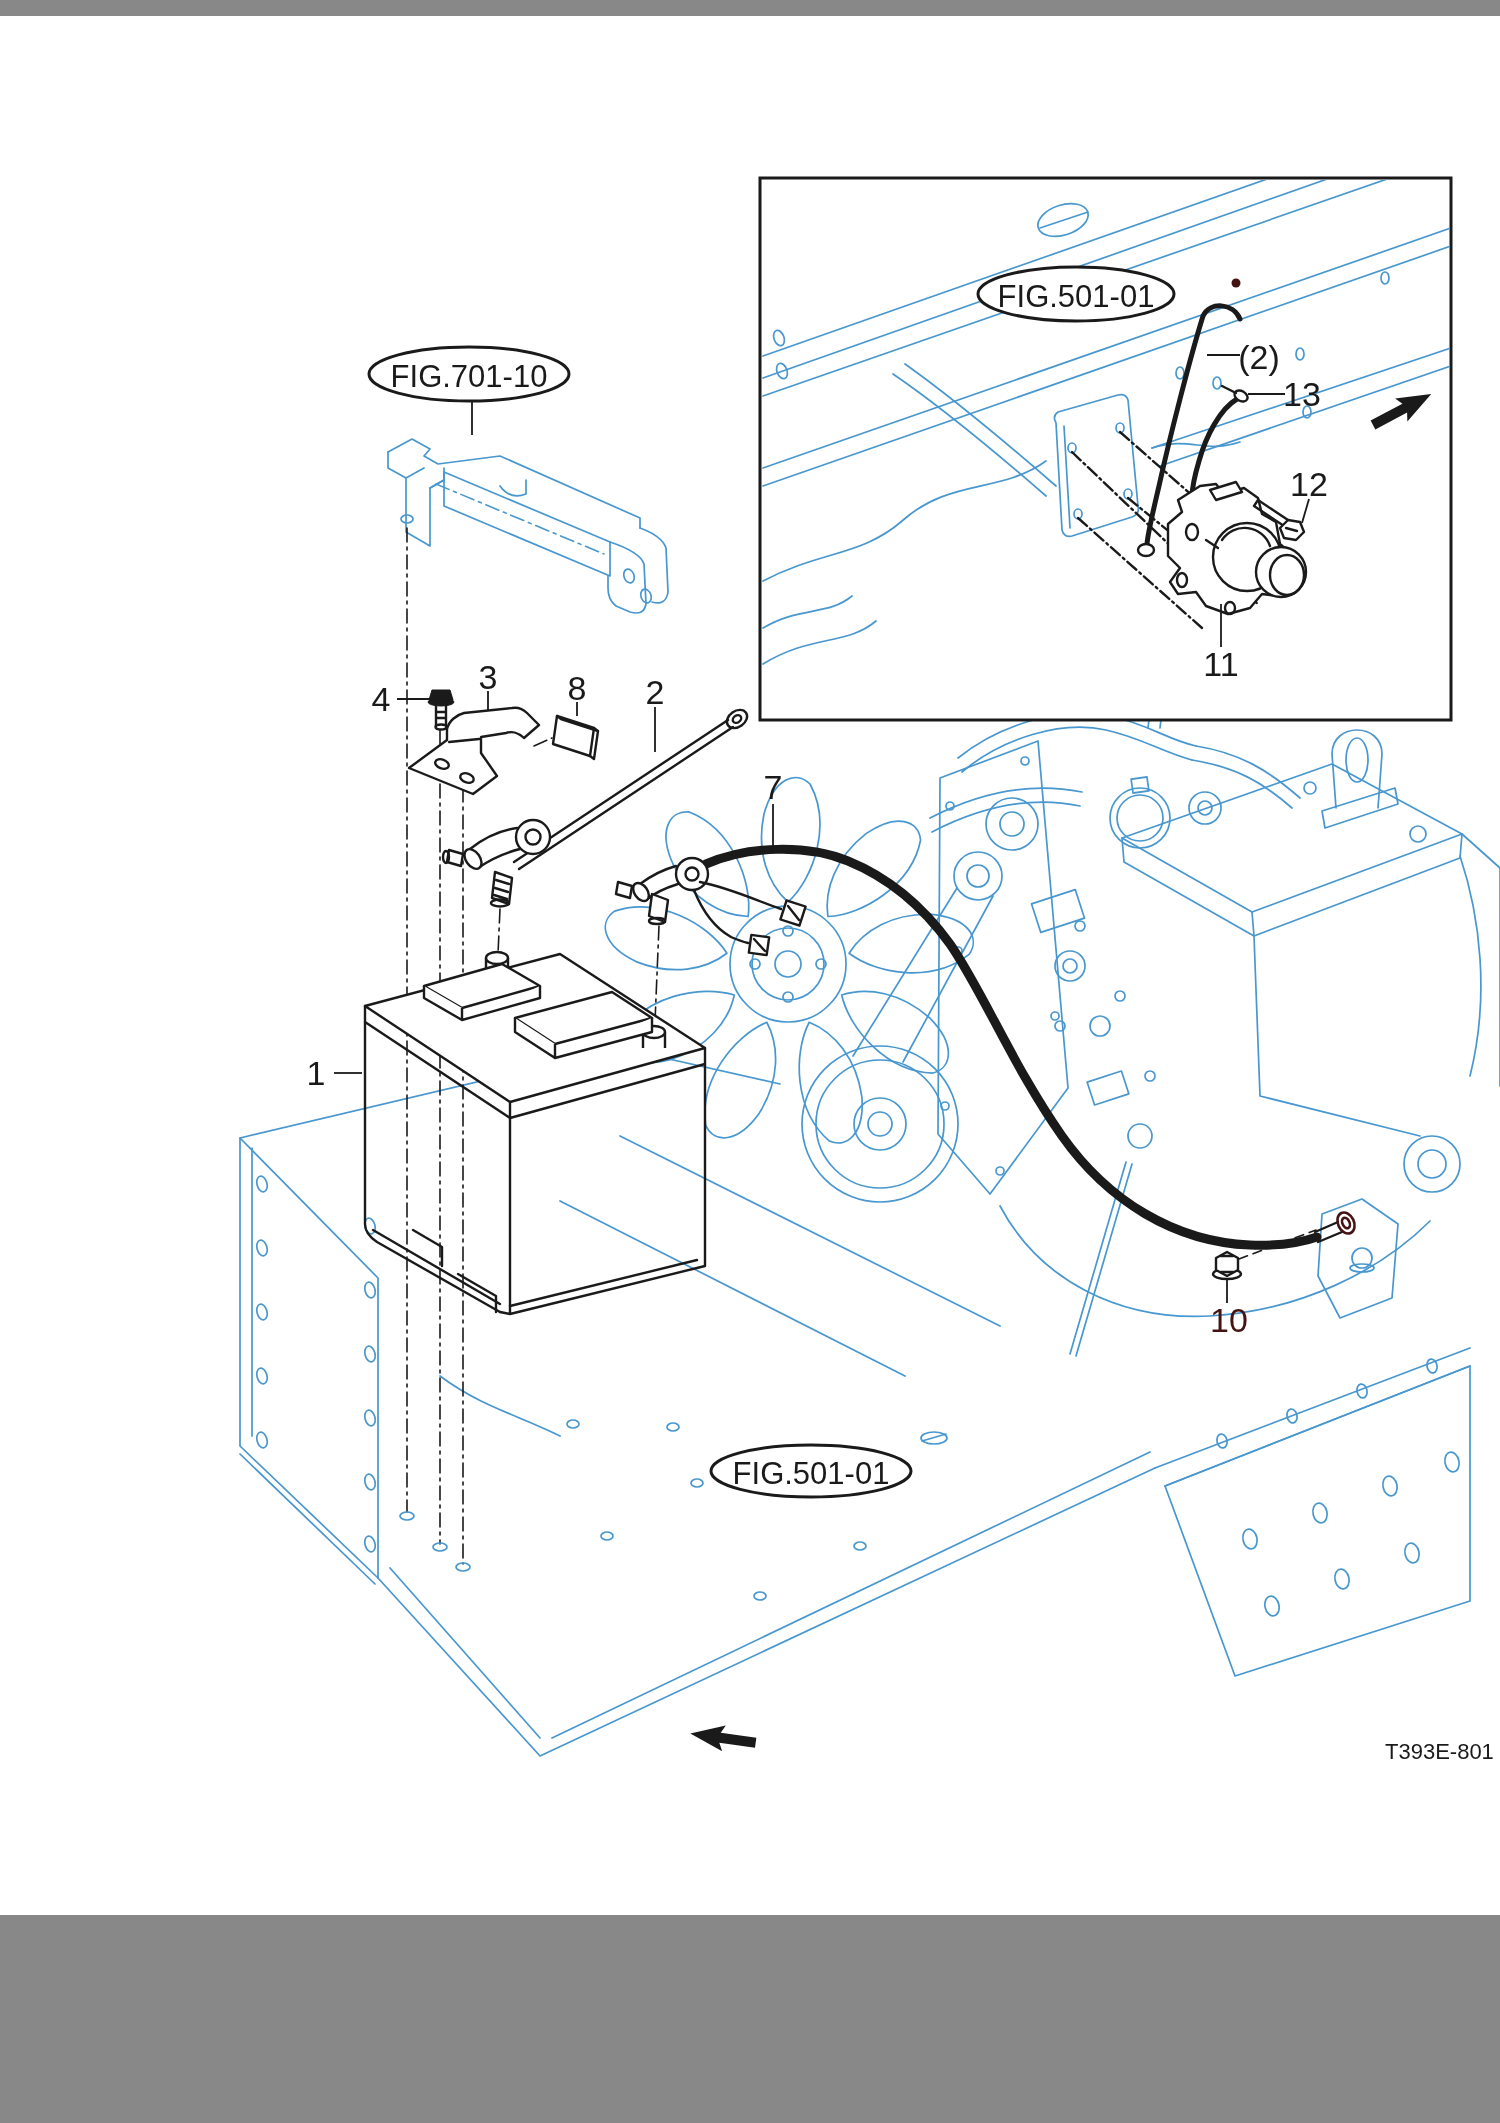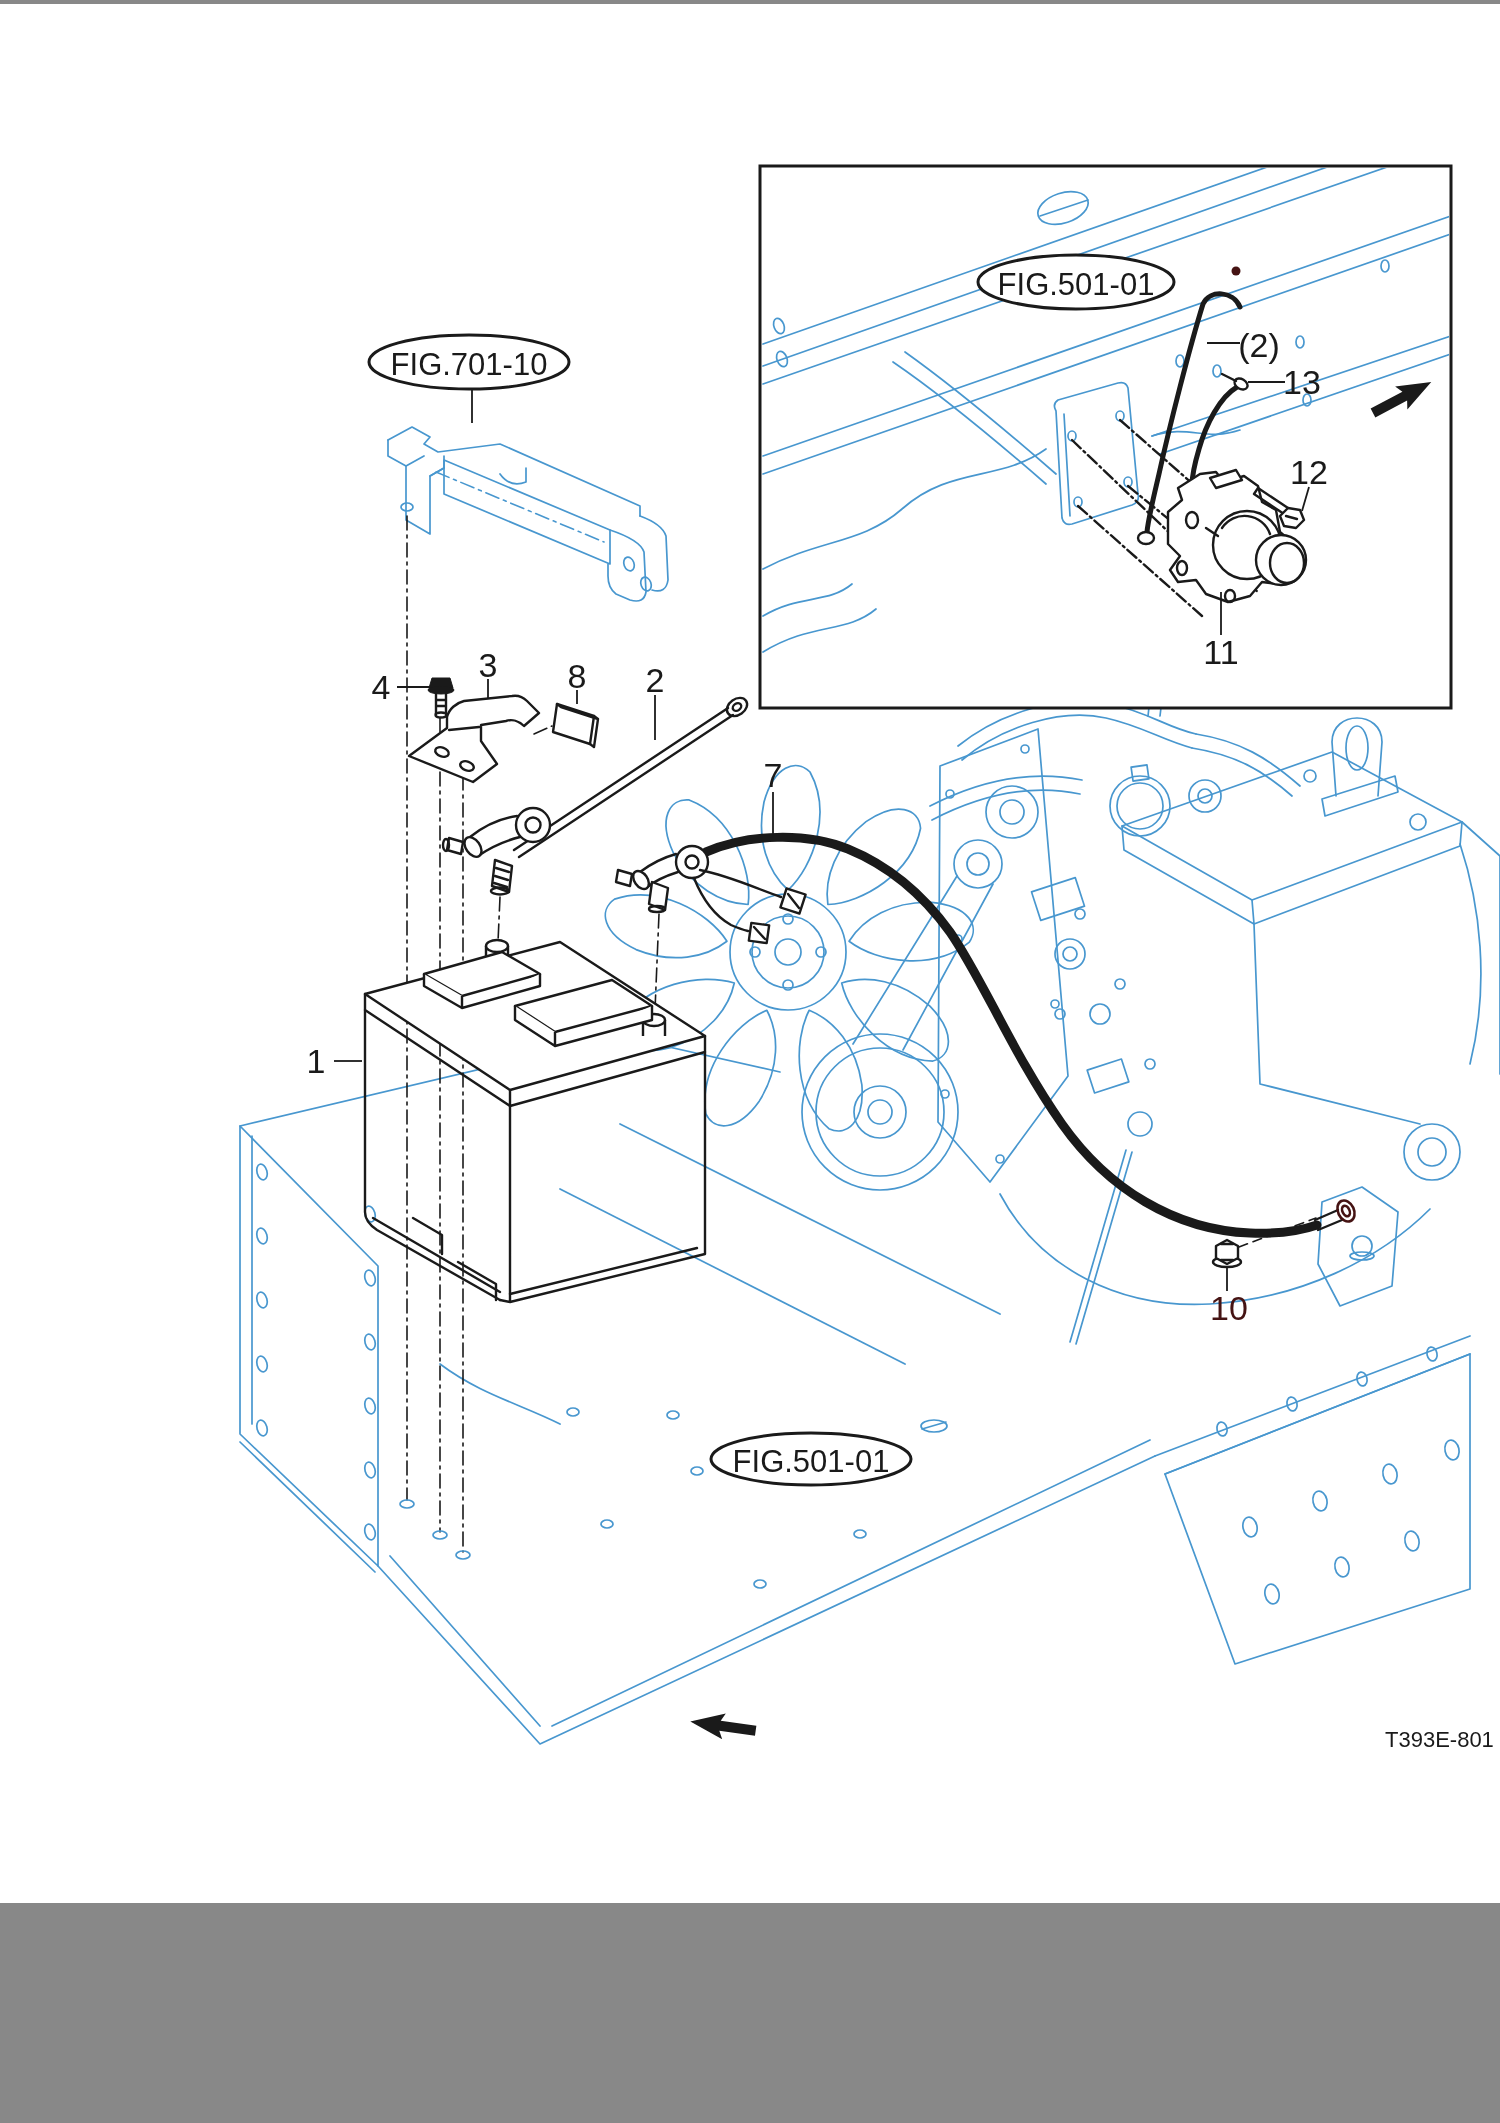--- a/index.html
+++ b/index.html
@@ -2,21 +2,21 @@
 <html style="--machine-blue: #4897CF; --line-black: #1a1a1a; --highlight-maroon: #451313; --background: #ffffff;"><head>
 <meta charset="utf-8">
 <style>
   :root{
     --machine-blue:#4897CF;
     --line-black:#1a1a1a;
     --highlight-maroon:#451313;
     --background:#ffffff;
   }
   html,body{margin:0;padding:0;background:#888;}
-  #stage{position:relative;width:1500px;height:1899px;background:var(--background,#fff);overflow:hidden;margin:4px auto;}
+  #stage{position:relative;width:1500px;height:1899px;background:var(--background,#fff);overflow:hidden;margin:16px auto;}
   svg{position:absolute;left:0;top:0;}
   .k  {stroke:var(--machine-blue,#4897CF);fill:none;stroke-width:1.7;stroke-linecap:round;stroke-linejoin:round;}
   .b  {stroke:var(--line-black,#1a1a1a);fill:none;stroke-width:2.4;stroke-linecap:round;stroke-linejoin:round;}
   .bf {stroke:var(--line-black,#1a1a1a);fill:#fff;stroke-width:2.4;stroke-linejoin:round;}
   .bb {stroke:var(--line-black,#1a1a1a);fill:var(--line-black,#1a1a1a);stroke-width:1;}
   .m  {stroke:var(--highlight-maroon,#451313);fill:none;stroke-width:2.6;}
   .mf {fill:var(--highlight-maroon,#451313);stroke:none;}
   .dash {stroke-dasharray:14 5 3 5;stroke-width:1.6;}
   .dash2{stroke-dasharray:9 6;stroke-width:1.6;}
   .thick{stroke-width:9;}

